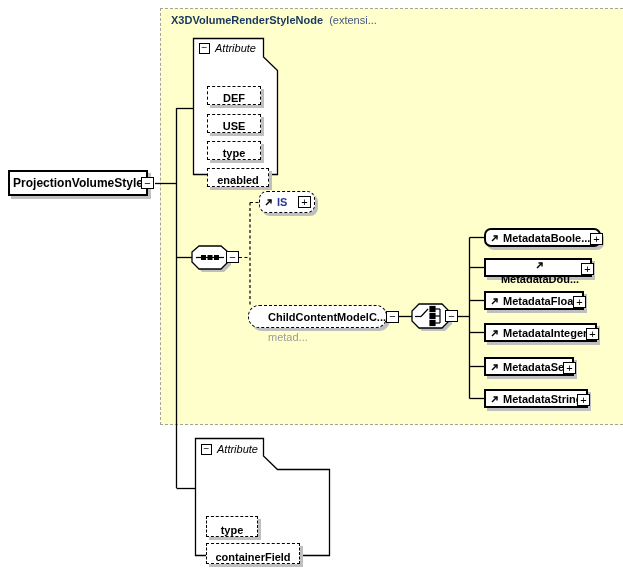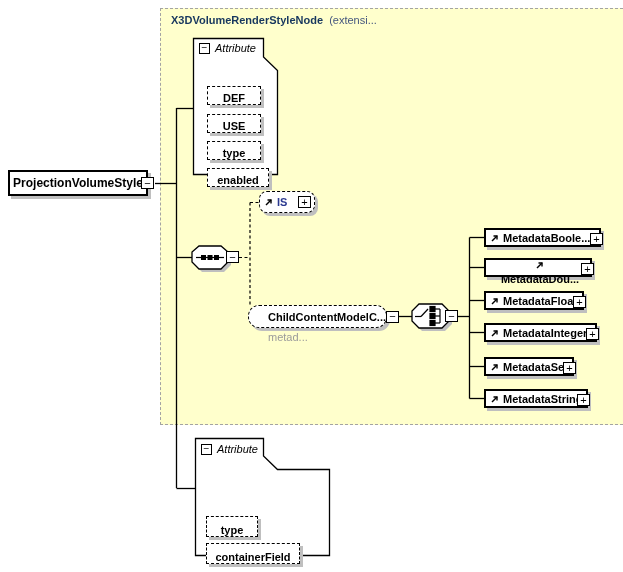--- a/index.html
+++ b/index.html
@@ -201,21 +201,21 @@
   </div>
 
   <div class="el dashed ccm-el">
     <span>ChildContentModelC...</span>
     <div class="xp" style="right:-13px; top:4.5px;">
         <span>−</span>
       </div>
   </div>
   <div class="annotation">metad...</div>
 
-  <div class="el meta-el" style="left:484px; top:228px; width:117px;">
+  <div class="el meta-el" style="left:484px; top:228px; width:117px;border-radius:7px;">
     <svg class="ref-arrow" width="10" height="10">
         <polyline points="2,8 7,3" stroke="#000" stroke-width="1.4" fill="none"></polyline>
         <polyline points="3.5,3 7,3 7,6.5" stroke="#000" stroke-width="1.4" fill="none"></polyline>
       </svg>
     <span>MetadataBoole...</span>
     <div class="xp" style="right:-4px; top:3px;">
         <span>+</span>
       </div>
   </div>
   <div class="el meta-el" style="left:484px; top:258px; width:108px;flex-direction:column;">

